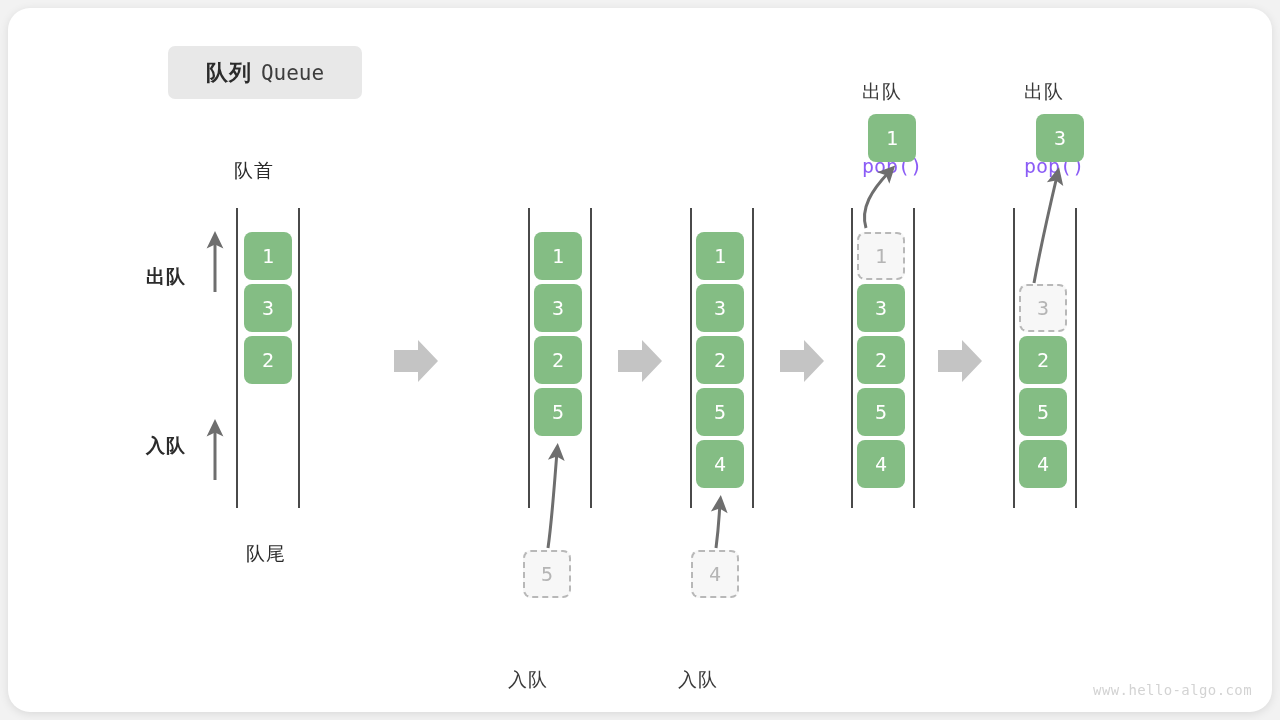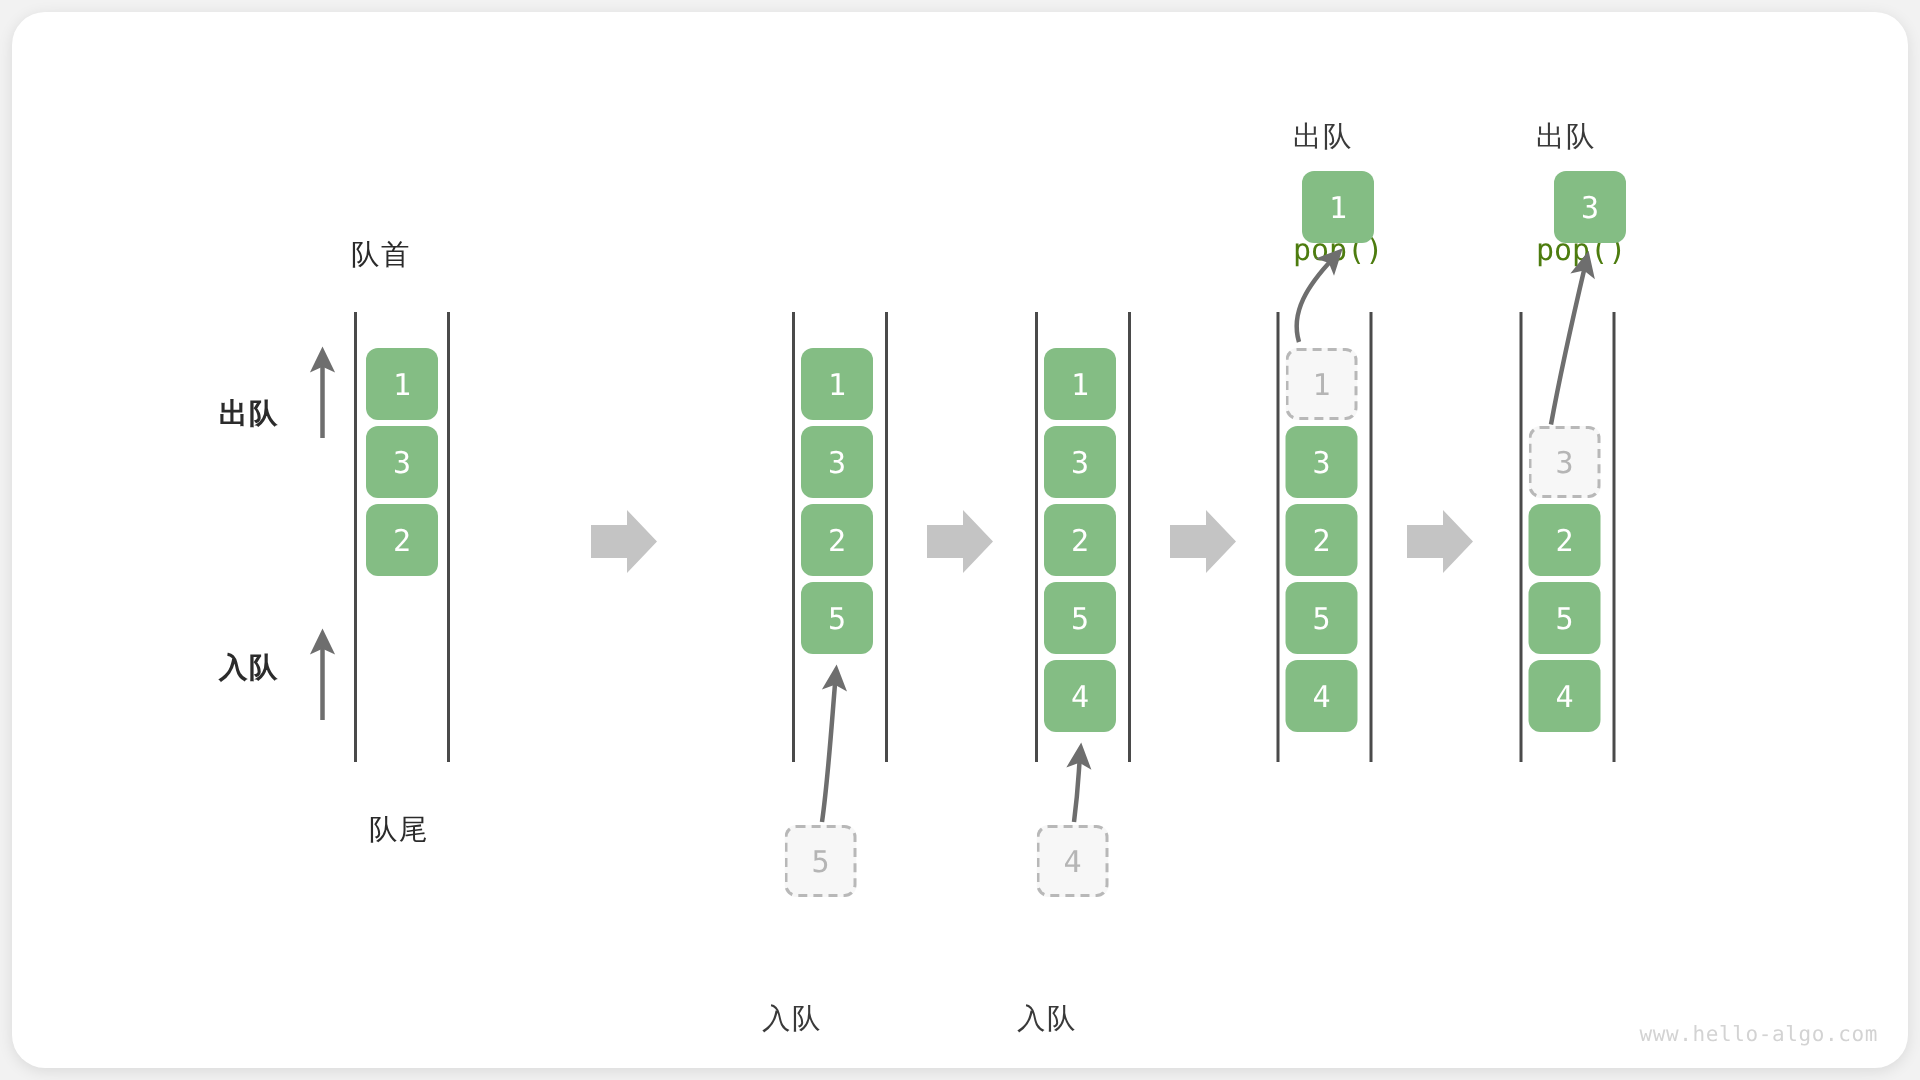--- a/index.html
+++ b/index.html
@@ -76,21 +76,21 @@
     white-space: pre;
   }
   .op-cn {
     font-size: 19px;
     letter-spacing: 1px;
     display: block;
   }
   .op-code {
     font-family: "DejaVu Sans Mono", "Liberation Mono", monospace;
     font-size: 20px;
-    color: #4d7c0f;
+    color: #8b5cf6;
     display: block;
   }
   .op-code .num { color: #3e8b4e; font-weight: bold; }
 
   
   .rail {
     position: absolute;
     width: 2px;
     background: #4a4a4a;
   }
@@ -134,20 +134,24 @@
     color: #d3d3d3;
     letter-spacing: 0.4px;
   }
 </style>
 </head>
 <body>
 
 <div id="stage">
   <div class="card"></div>
 
+  <div class="title-chip">
+    <span class="title-cn">队列</span>
+    <span class="title-en">Queue</span>
+  </div>
 
   <div class="lbl lbl-head" style="left:234px; top:158px;">队首</div>
   <div class="lbl lbl-head" style="left:234px; top:541px;padding-left:12px;">队尾</div>
 
   <div class="lbl lbl-cn-bold" style="left:146px; top:264px;">出队</div>
   <div class="lbl lbl-cn-bold" style="left:146px; top:433px;">入队</div>
 
   <div class="op-label" style="left:862px; top:32px;">
     <span class="op-cn">出队</span>
     <span class="op-code"><span>pop(</span><span class="num"></span><span>)</span></span>

